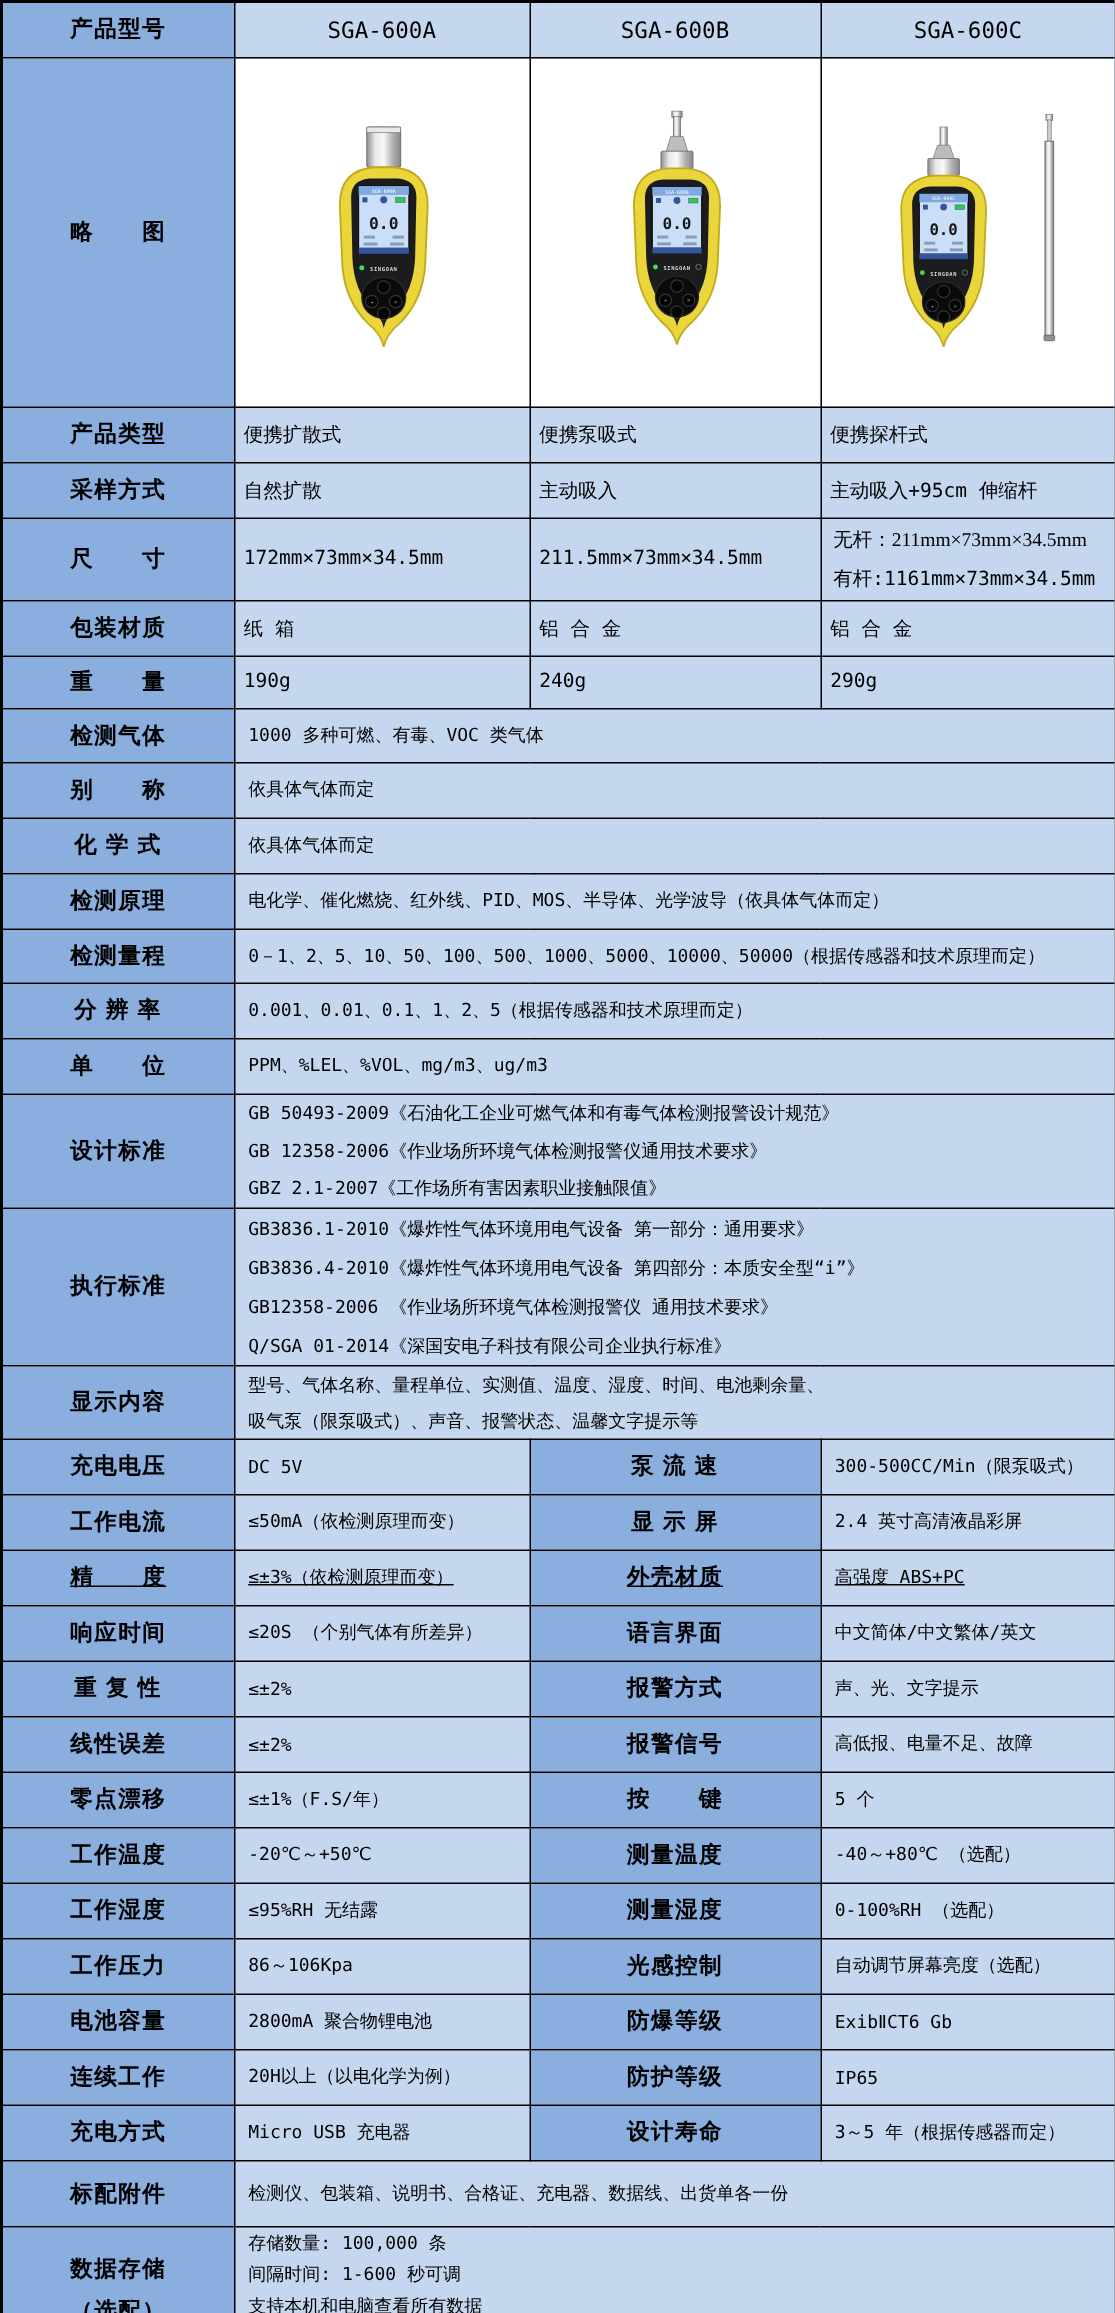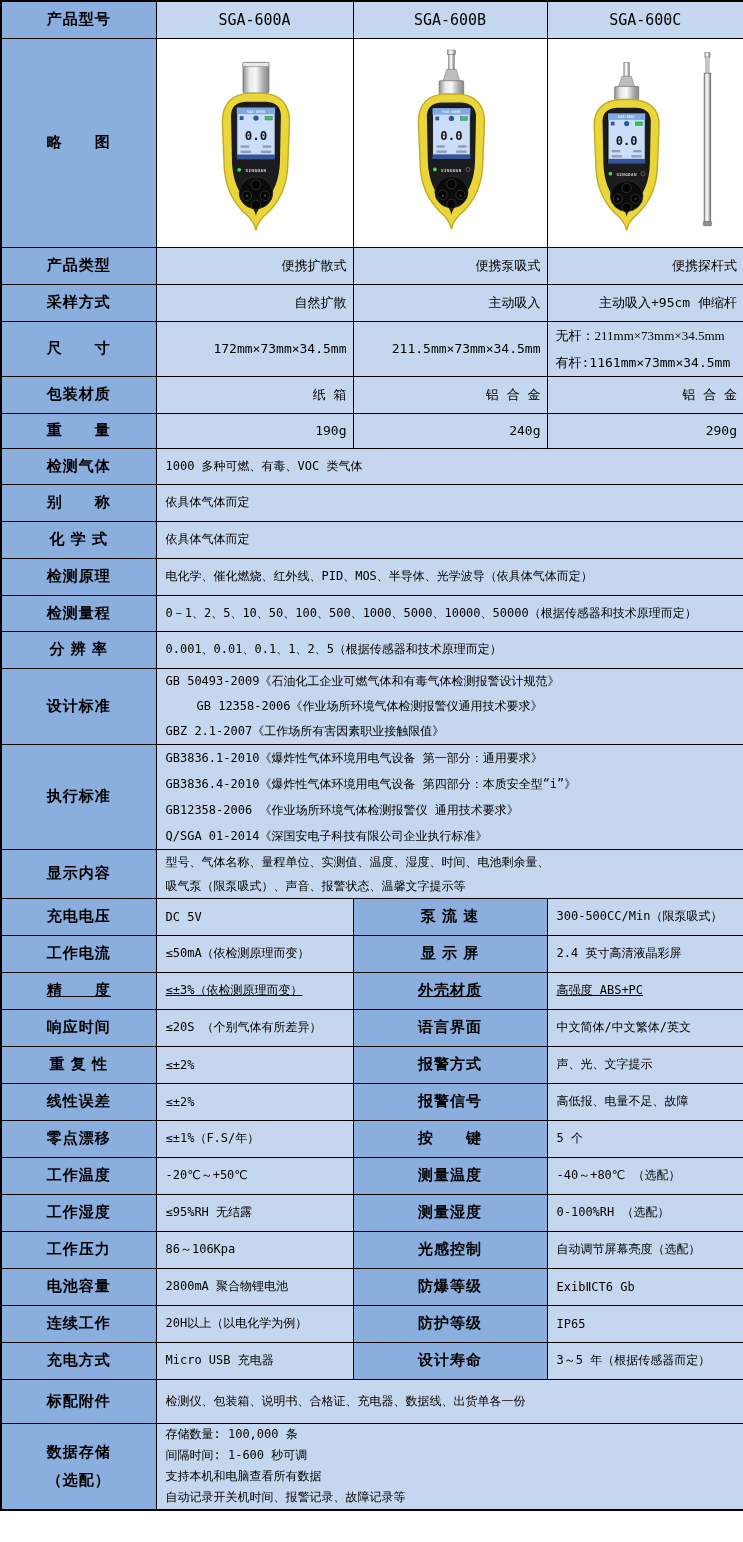--- a/index.html
+++ b/index.html
@@ -18,29 +18,29 @@
   td{border:1px solid var(--border);padding:0 6px;vertical-align:middle;overflow:hidden;}
   td.lbl{
     background:var(--label-bg);font-weight:bold;text-align:center;
     font-size:15px;letter-spacing:1px;padding:0 2px;
   }
   td.mdl{
     background:var(--value-bg);text-align:center;font-size:15px;
     font-family:"DejaVu Sans Mono","Liberation Mono",monospace,sans-serif;
   }
   td.pv{
-    background:var(--value-bg);text-align:right;font-size:13px;
+    background:var(--value-bg);text-align:left;font-size:13px;
     font-family:"DejaVu Sans Mono","DejaVu Sans","Liberation Sans",monospace,sans-serif;
   }
   td.fv,td.dv{
     background:var(--value-bg);text-align:left;font-size:12px;padding-left:9px;
     font-family:"DejaVu Sans Mono","DejaVu Sans","Liberation Sans",monospace,sans-serif;
   }
   td.left{text-align:left;padding-left:8px;}
-  td.img-cell{background:#ffffff;padding:4px;}
+  td.img-cell{background:#ffffff;padding:16px;}
   .imgwrap{width:100%;height:200px;}
   .imgwrap svg{display:block;width:100%;height:100%;}
   svg text{font-family:"DejaVu Sans Mono","DejaVu Sans",monospace,sans-serif;}
 </style>
 </head>
 <body>
 
 <svg width="0" height="0" style="position:absolute" aria-hidden="true">
   <defs>
     <linearGradient id="metal" x1="0" y1="0" x2="1" y2="0">
@@ -239,25 +239,29 @@
         <td class="fv" colspan="3">电化学、催化燃烧、红外线、PID、MOS、半导体、光学波导（依具体气体而定）</td>
       </tr>
       <tr style="height: 36px;">
         <td class="lbl">检测量程</td>
         <td class="fv" colspan="3">0－1、2、5、10、50、100、500、1000、5000、10000、50000（根据传感器和技术原理而定）</td>
       </tr>
       <tr style="height: 37px;">
         <td class="lbl">分 辨 率</td>
         <td class="fv" colspan="3">0.001、0.01、0.1、1、2、5（根据传感器和技术原理而定）</td>
       </tr>
+      <tr style="height: 37px;">
+        <td class="lbl">单　　位</td>
+        <td class="fv" colspan="3">PPM、%LEL、%VOL、mg/m3、ug/m3</td>
+      </tr>
       <tr style="height: 75px;">
         <td class="lbl">设计标准</td>
         <td class="fv" colspan="3">
           <div style="line-height: 25px;">GB 50493-2009《石油化工企业可燃气体和有毒气体检测报警设计规范》</div>
-          <div style="line-height: 25px; margin-left: 31px;">GB 12358-2006《作业场所环境气体检测报警仪通用技术要求》</div>
+          <div style="line-height: 25px;">GB 12358-2006《作业场所环境气体检测报警仪通用技术要求》</div>
           <div style="line-height: 25px;">GBZ 2.1-2007《工作场所有害因素职业接触限值》</div>
         </td>
       </tr>
       <tr style="height: 104px;">
         <td class="lbl">执行标准</td>
         <td class="fv" colspan="3">
           <div style="line-height: 26px;">GB3836.1-2010《爆炸性气体环境用电气设备  第一部分：通用要求》</div>
           <div style="line-height: 26px;">GB3836.4-2010《爆炸性气体环境用电气设备  第四部分：本质安全型“i”》</div>
           <div style="line-height: 26px;">GB12358-2006 《作业场所环境气体检测报警仪  通用技术要求》</div>
           <div style="line-height: 26px;">Q/SGA 01-2014《深国安电子科技有限公司企业执行标准》</div>

